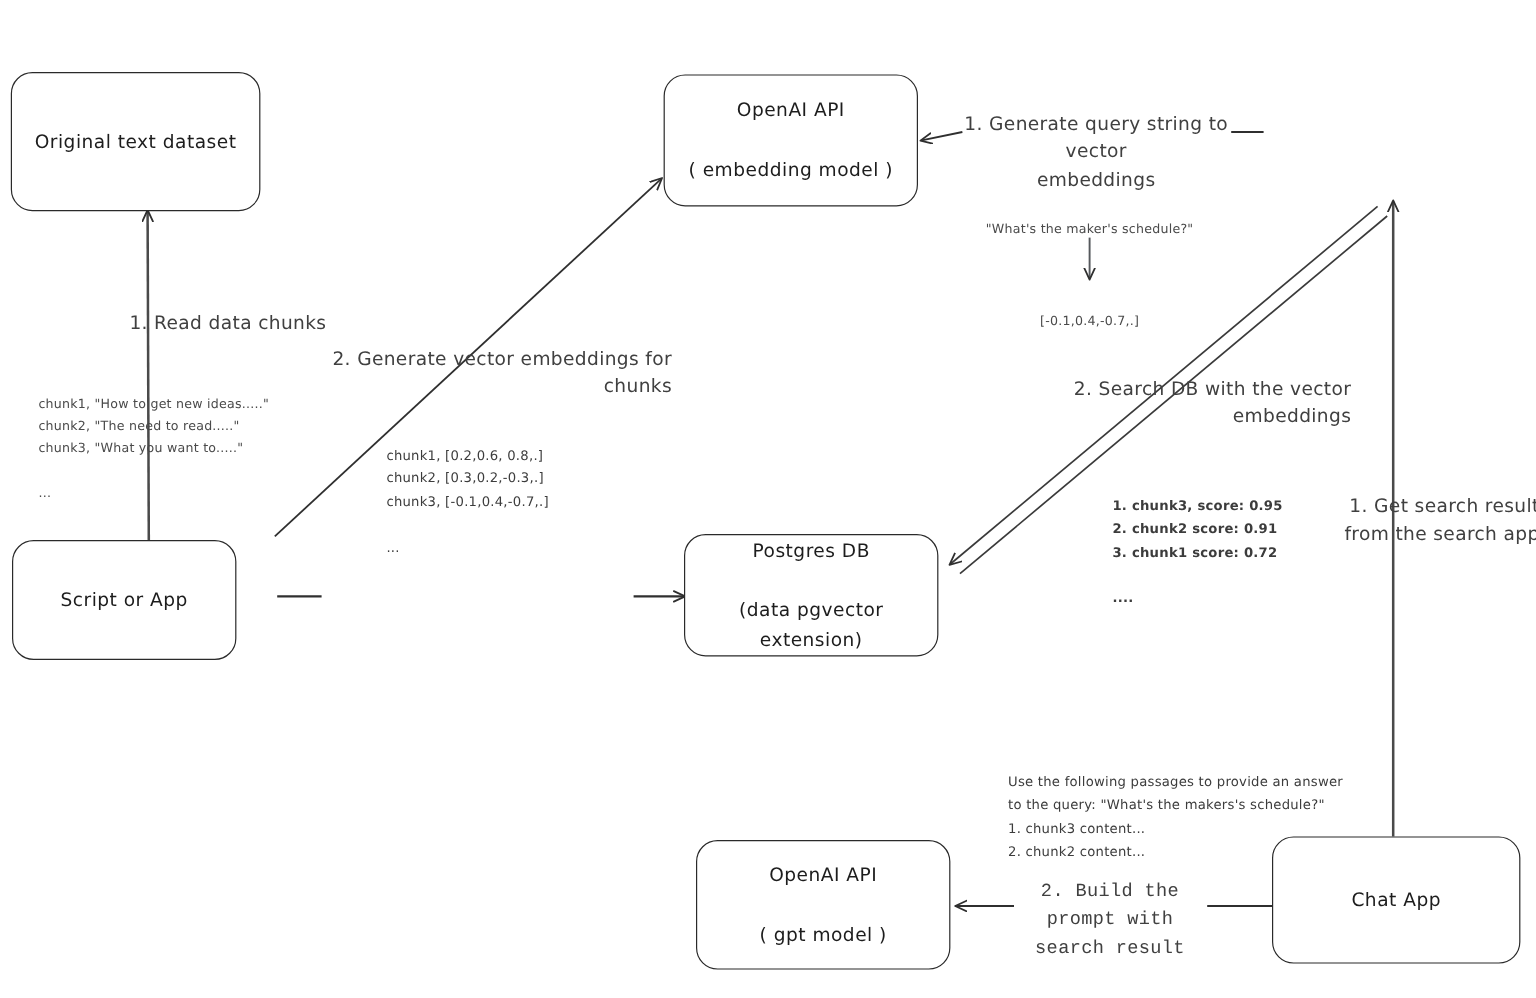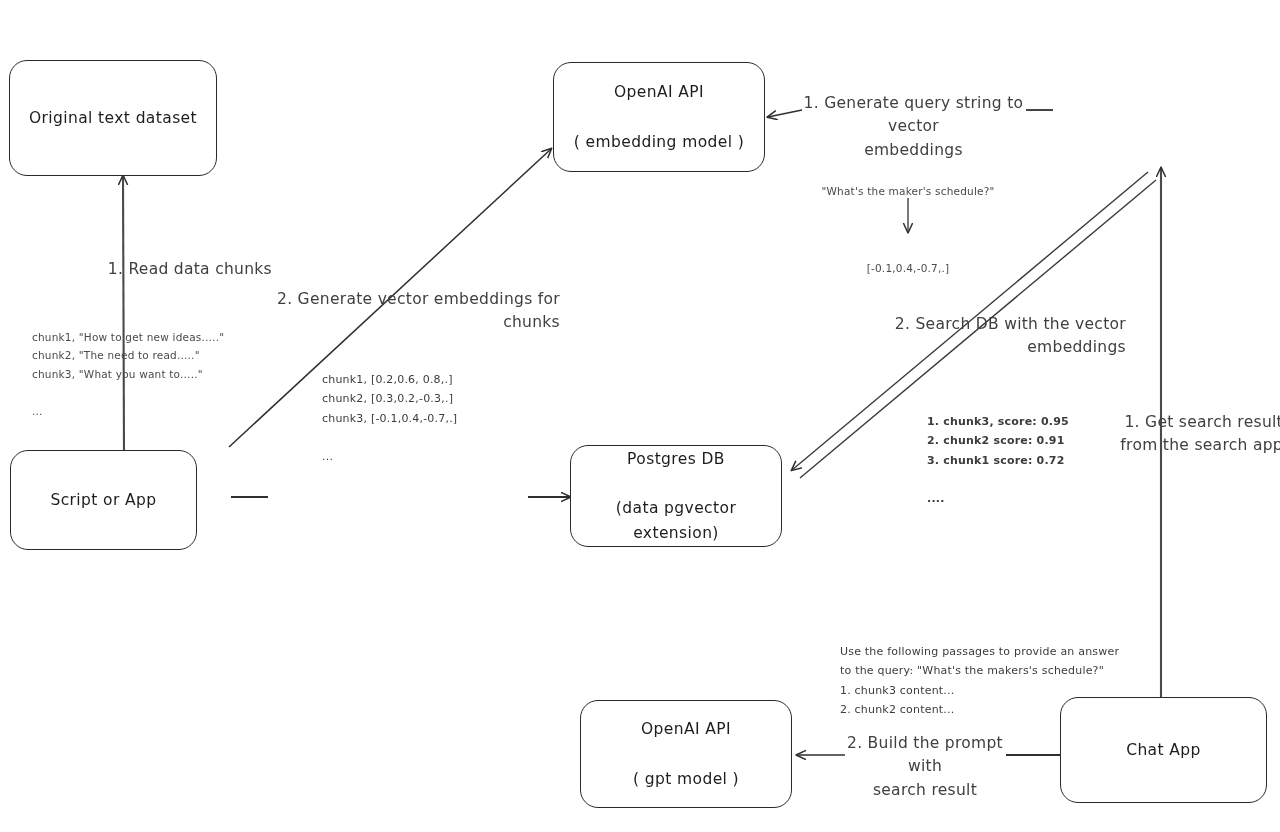--- a/index.html
+++ b/index.html
@@ -151,21 +151,21 @@
 
 
   <div class="label" style="left:796px; top:92px; width:235px; white-space:pre-line;">1. Generate query string to vector
 embeddings</div>
 
   <div class="label left" style="left:826px; top:313px; width:300px;">2. Search DB with the vector embeddings</div>
 
   <div class="label left" style="left:1093px; top:411px; width:190px; white-space:pre-line;">1. Get search result
 from the search app</div>
 
-  <div class="label" style="left:838px; top:732px; width:174px; white-space:pre-line;">2. Build the prompt with
+  <div class="label" style="left:838px; top:732px; width:174px; white-space:pre-line;font-family:Liberation Mono, monospace;">2. Build the prompt with
 search result</div>
 
   <div class="note" style="left:32px; top:328px; width:250px;">chunk1, "How to get new ideas....."
 chunk2, "The need to read....."
 chunk3, "What you want to....."
 
 ...</div>
 
   <div class="note mid" style="left:322px; top:370px; width:240px;">chunk1, [0.2,0.6, 0.8,.]
 chunk2, [0.3,0.2,-0.3,.]

